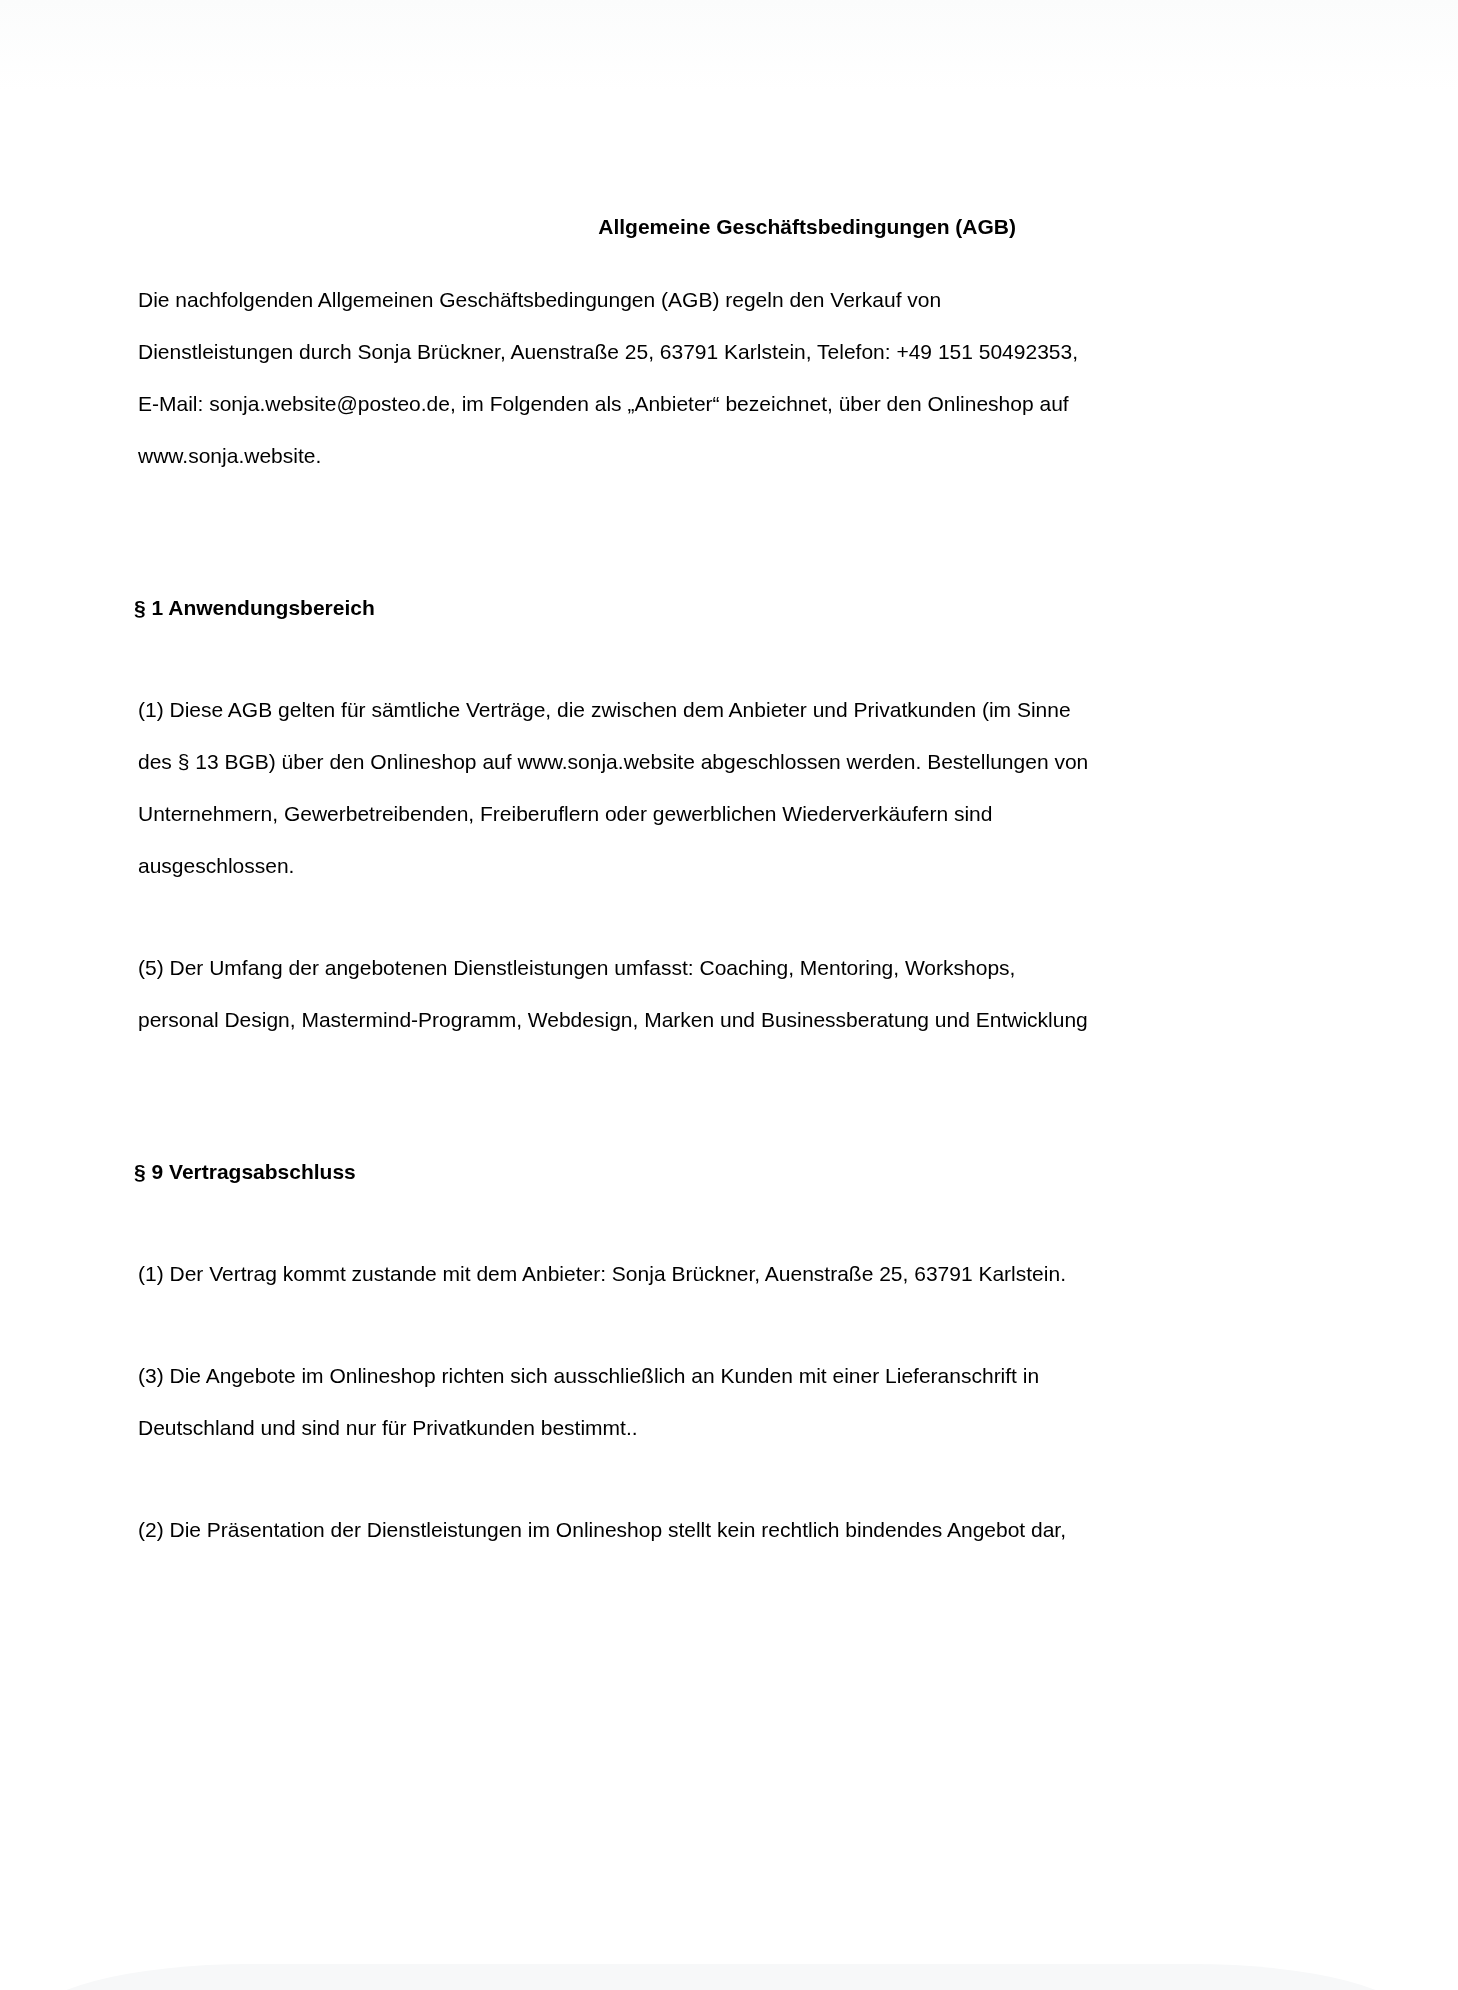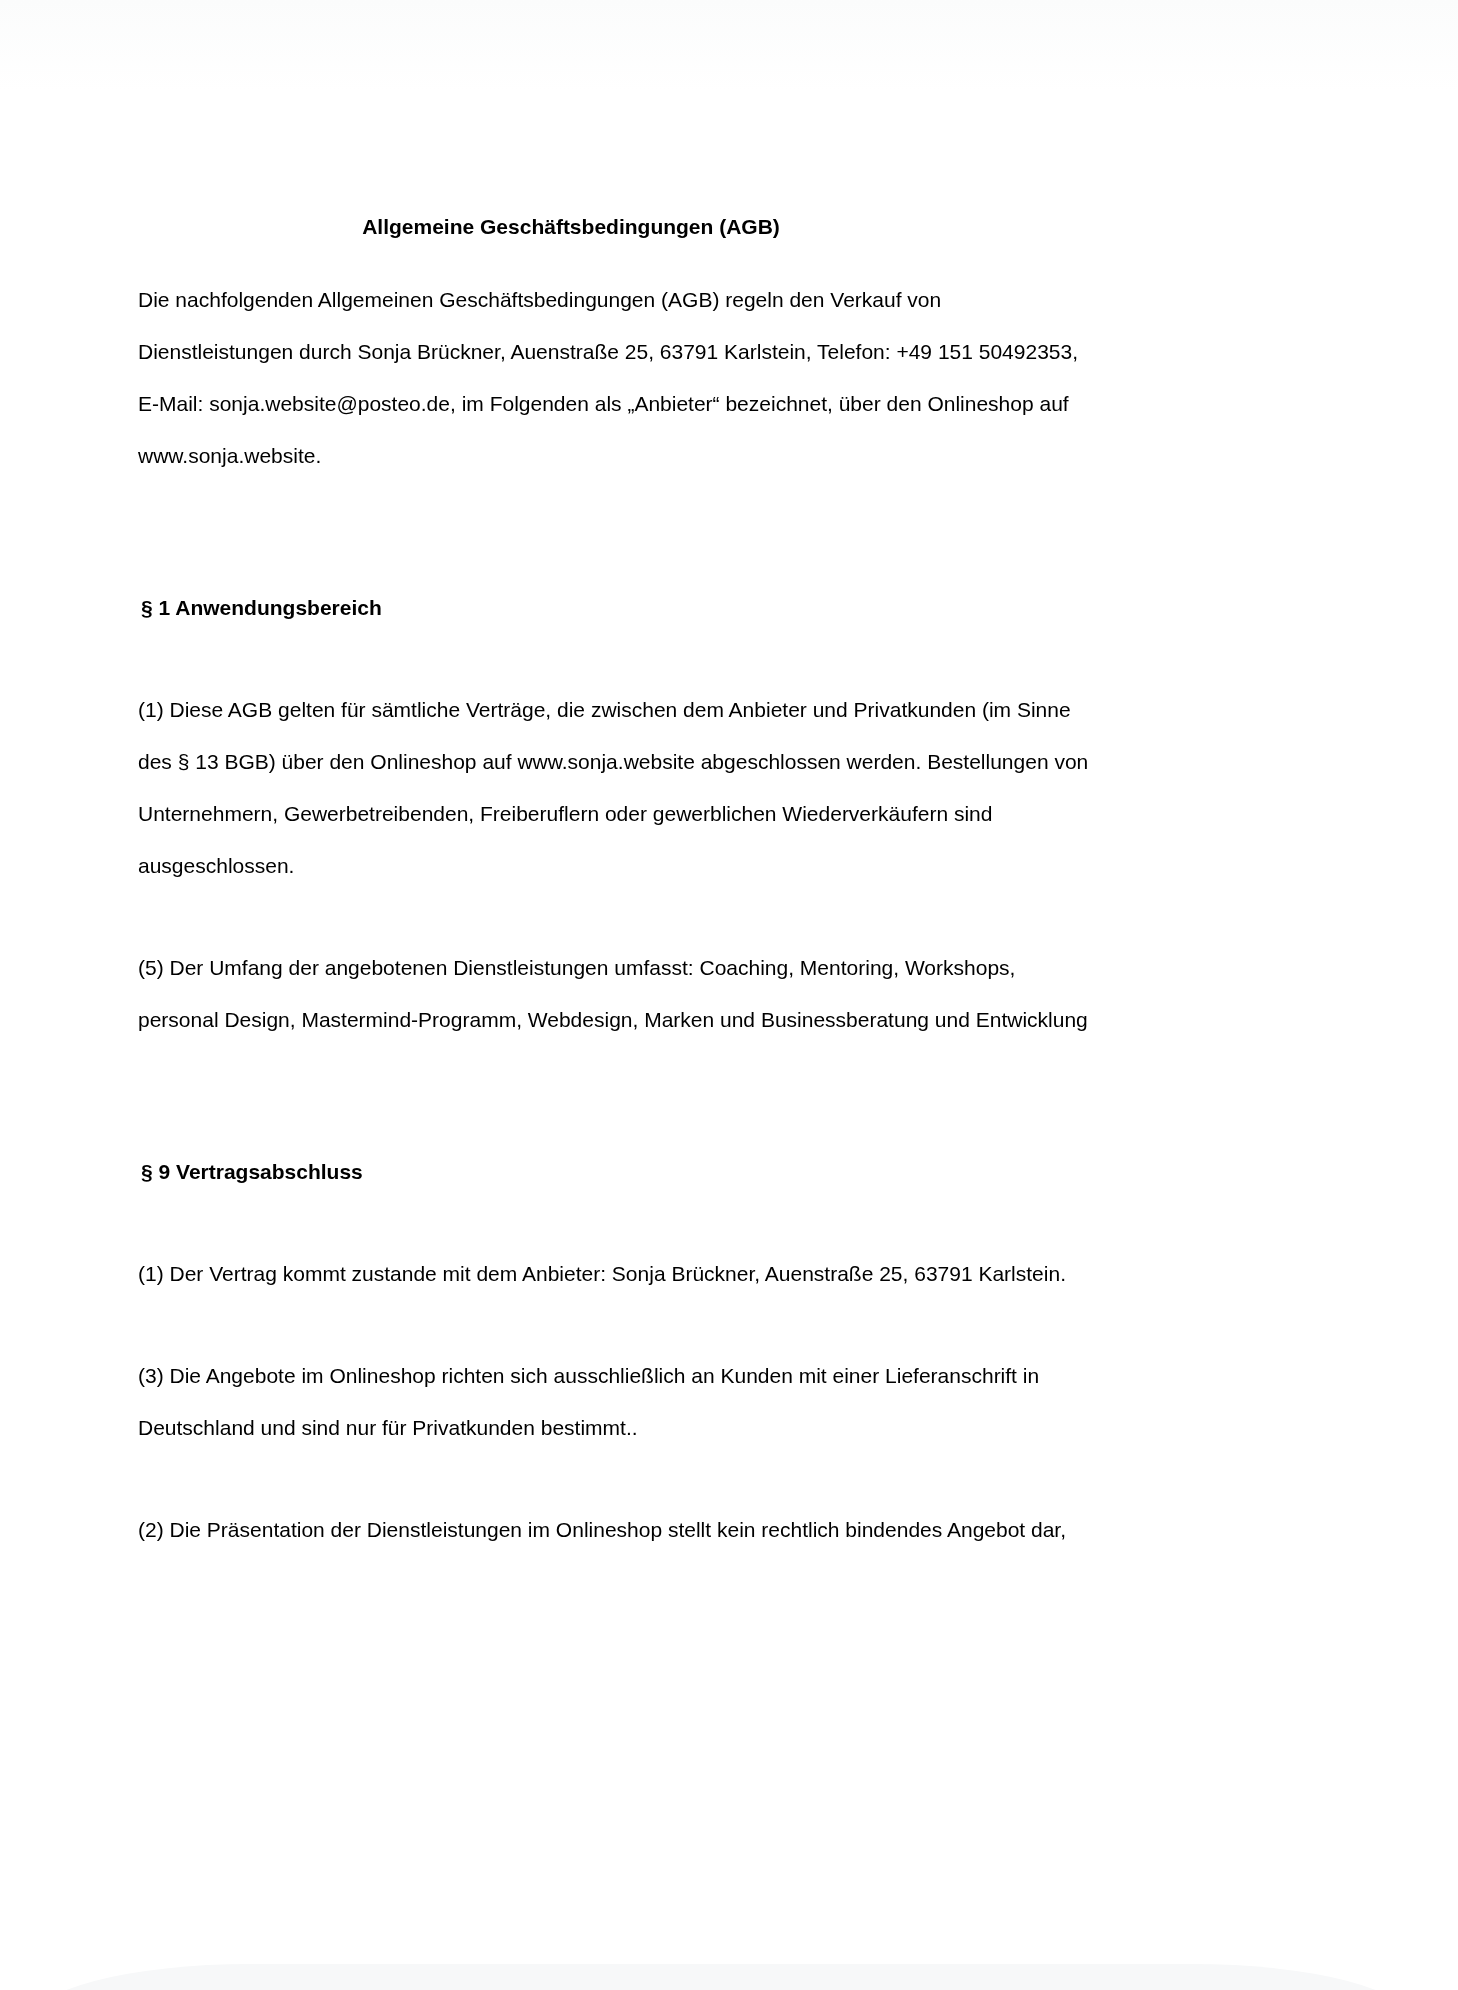--- a/index.html
+++ b/index.html
@@ -29,29 +29,29 @@
     top: 0;
     width: 890px;
     font-size: 21px;
     line-height: 52px;
     font-weight: 400;
   }
   .doc-title {
     font-size: 21px;
     line-height: 52px;
     font-weight: 700;
-    text-align: center;
+    text-align: right;
     margin: 201px 0 21px 0;
     white-space: pre;
   }
   .heading {
     font-size: 21px;
     line-height: 52px;
     font-weight: 700;
-    margin: 100px 0 50px 15px;
+    margin: 100px 0 50px 8px;
     white-space: pre;
   }
   .body {
     margin: 0 0 50px 12px;
     white-space: pre;
   }
   .bottom-panel {
     position: absolute;
     bottom: -34px;
     left: 30px;

